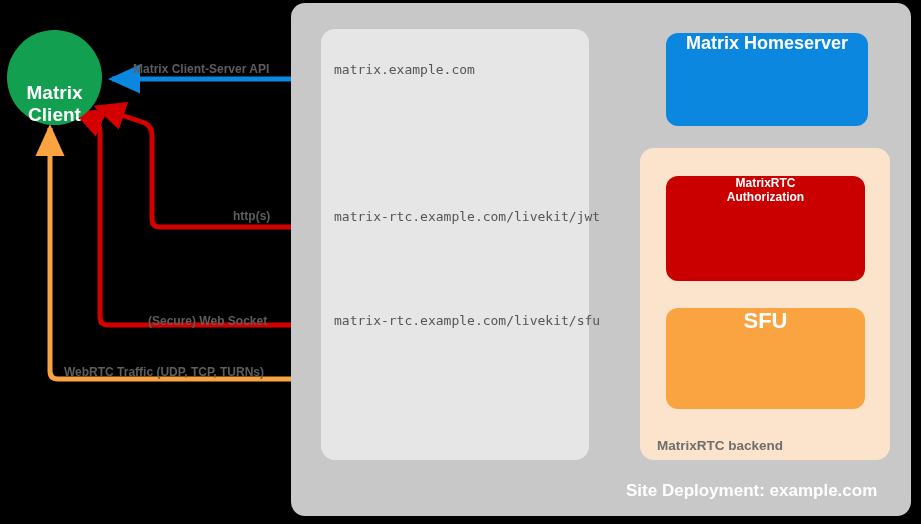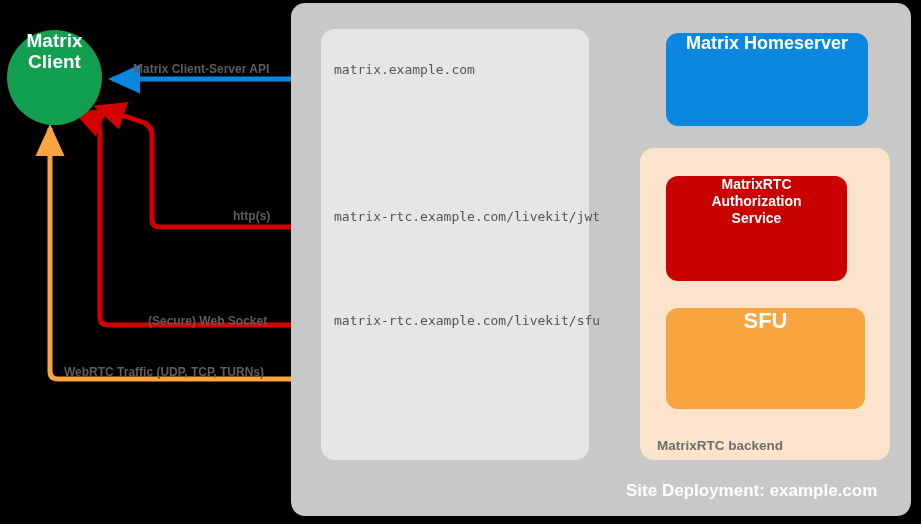--- a/index.html
+++ b/index.html
@@ -59,21 +59,21 @@
     top: 30px;
     width: 95px;
     height: 95px;
     border-radius: 50%;
     background: #12a050;
     color: #ffffff;
     font-weight: bold;
     font-size: 19px;
     line-height: 1.12;
     display: flex;
-    align-items: flex-start;
+    align-items: flex-end;
     justify-content: center;
     text-align: center;
     z-index: 6;
   }
   .node-box {
     position: absolute;
     border-radius: 12px;
     color: #ffffff;
     font-weight: bold;
     display: flex;
@@ -84,23 +84,23 @@
     z-index: 5;
   }
   .homeserver {
     left: 666px; top: 33px;
     width: 202px; height: 93px;
     background: #0b87e0;
     font-size: 18px;
   }
   .auth-service {
     left: 666px; top: 176px;
-    width: 181px; height: 105px;
+    width: 199px; height: 105px;
     background: #ca0000;
-    font-size: 14px;
+    font-size: 12px;
   }
   .sfu {
     left: 666px; top: 308px;
     width: 199px; height: 101px;
     background: #f9a440;
     font-size: 22px;
   }
 
   
   .panel-caption {
@@ -189,21 +189,20 @@
   </div>
 
   <div class="node-box homeserver">
     <span>Matrix Homeserver</span>
   </div>
 
   <div class="node-box auth-service">
     <div>
       <div>MatrixRTC</div>
       <div>Authorization</div>
-      <div>Service</div>
     </div>
   </div>
 
   <div class="node-box sfu">
     <span>SFU</span>
   </div>
 
   <div class="endpoint ep-cs">matrix.example.com</div>
   <div class="endpoint ep-jwt">matrix-rtc.example.com/livekit/jwt</div>
   <div class="endpoint ep-sfu">matrix-rtc.example.com/livekit/sfu</div>

